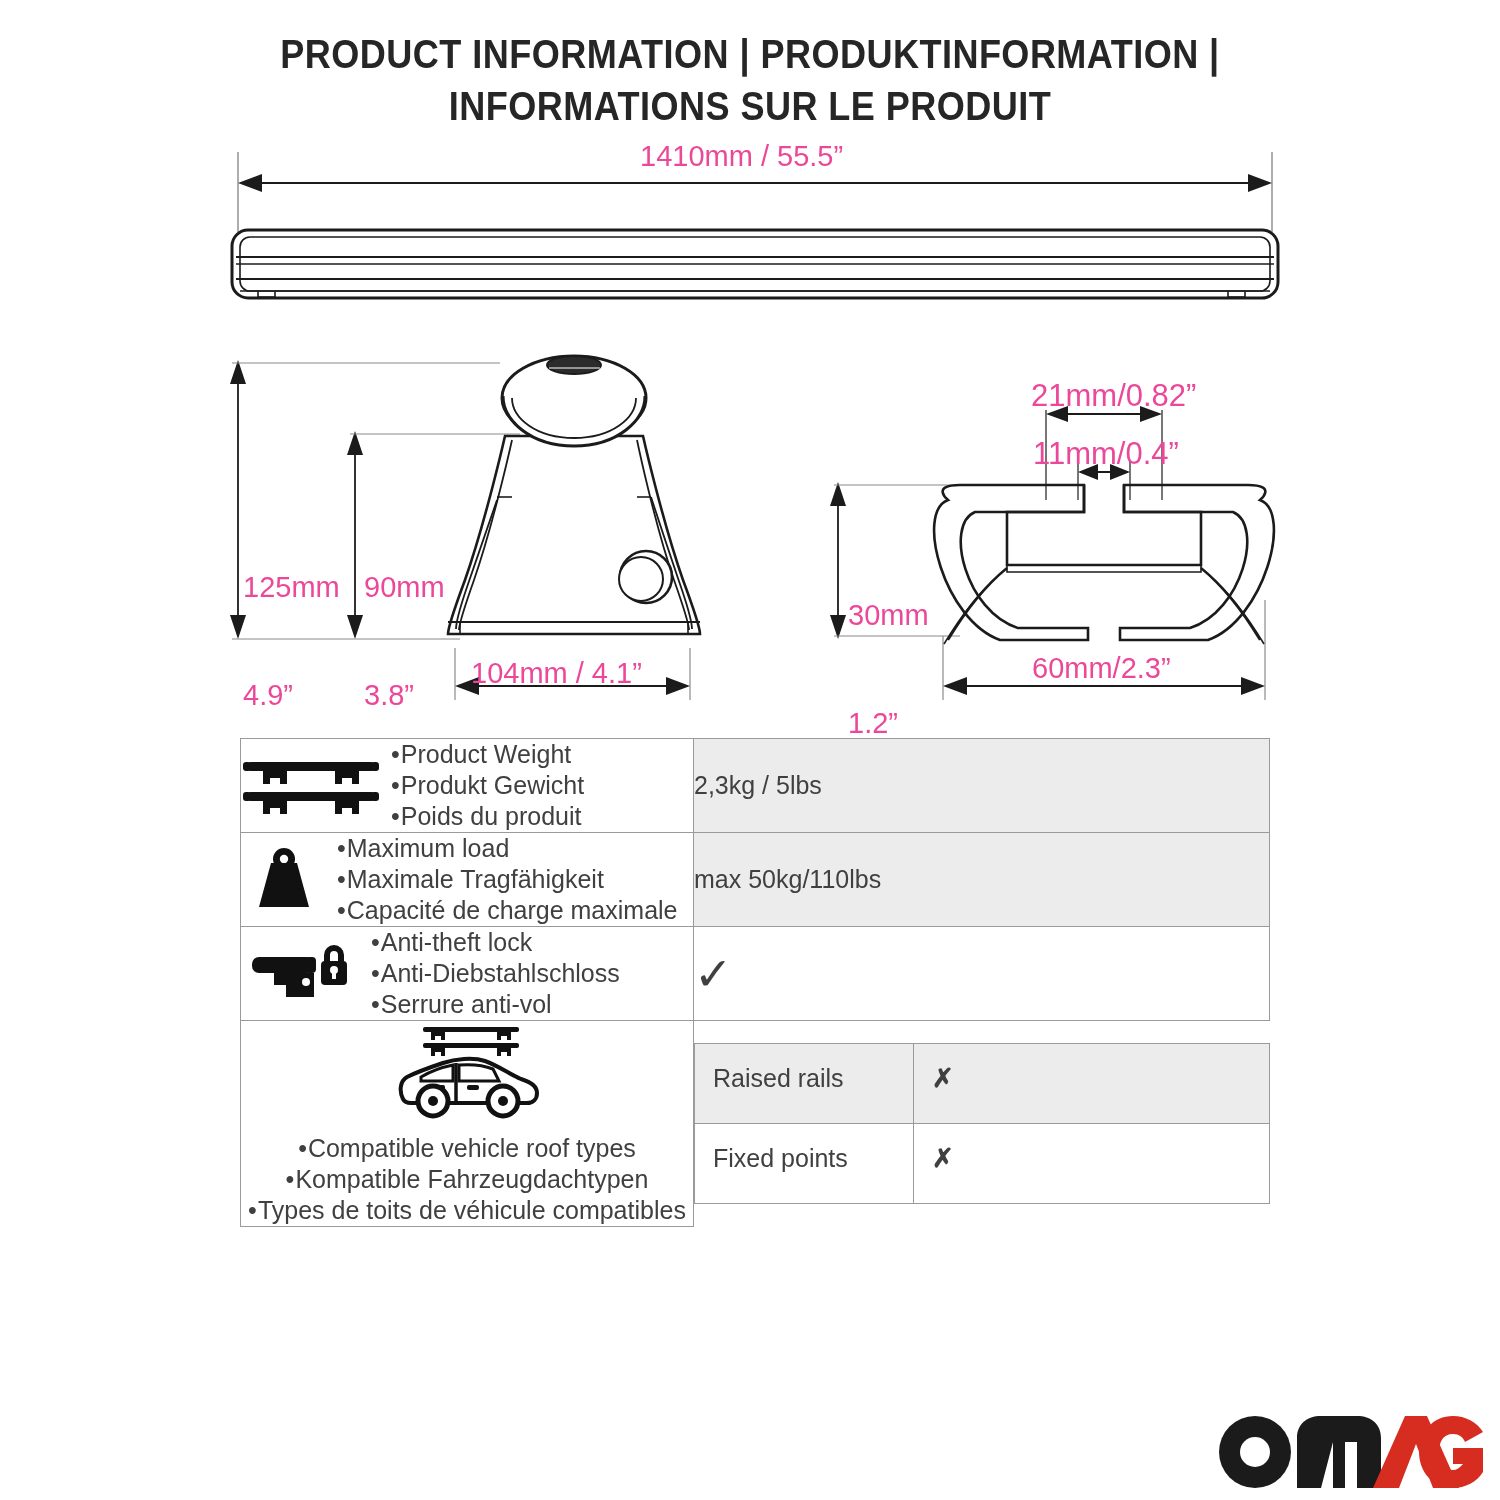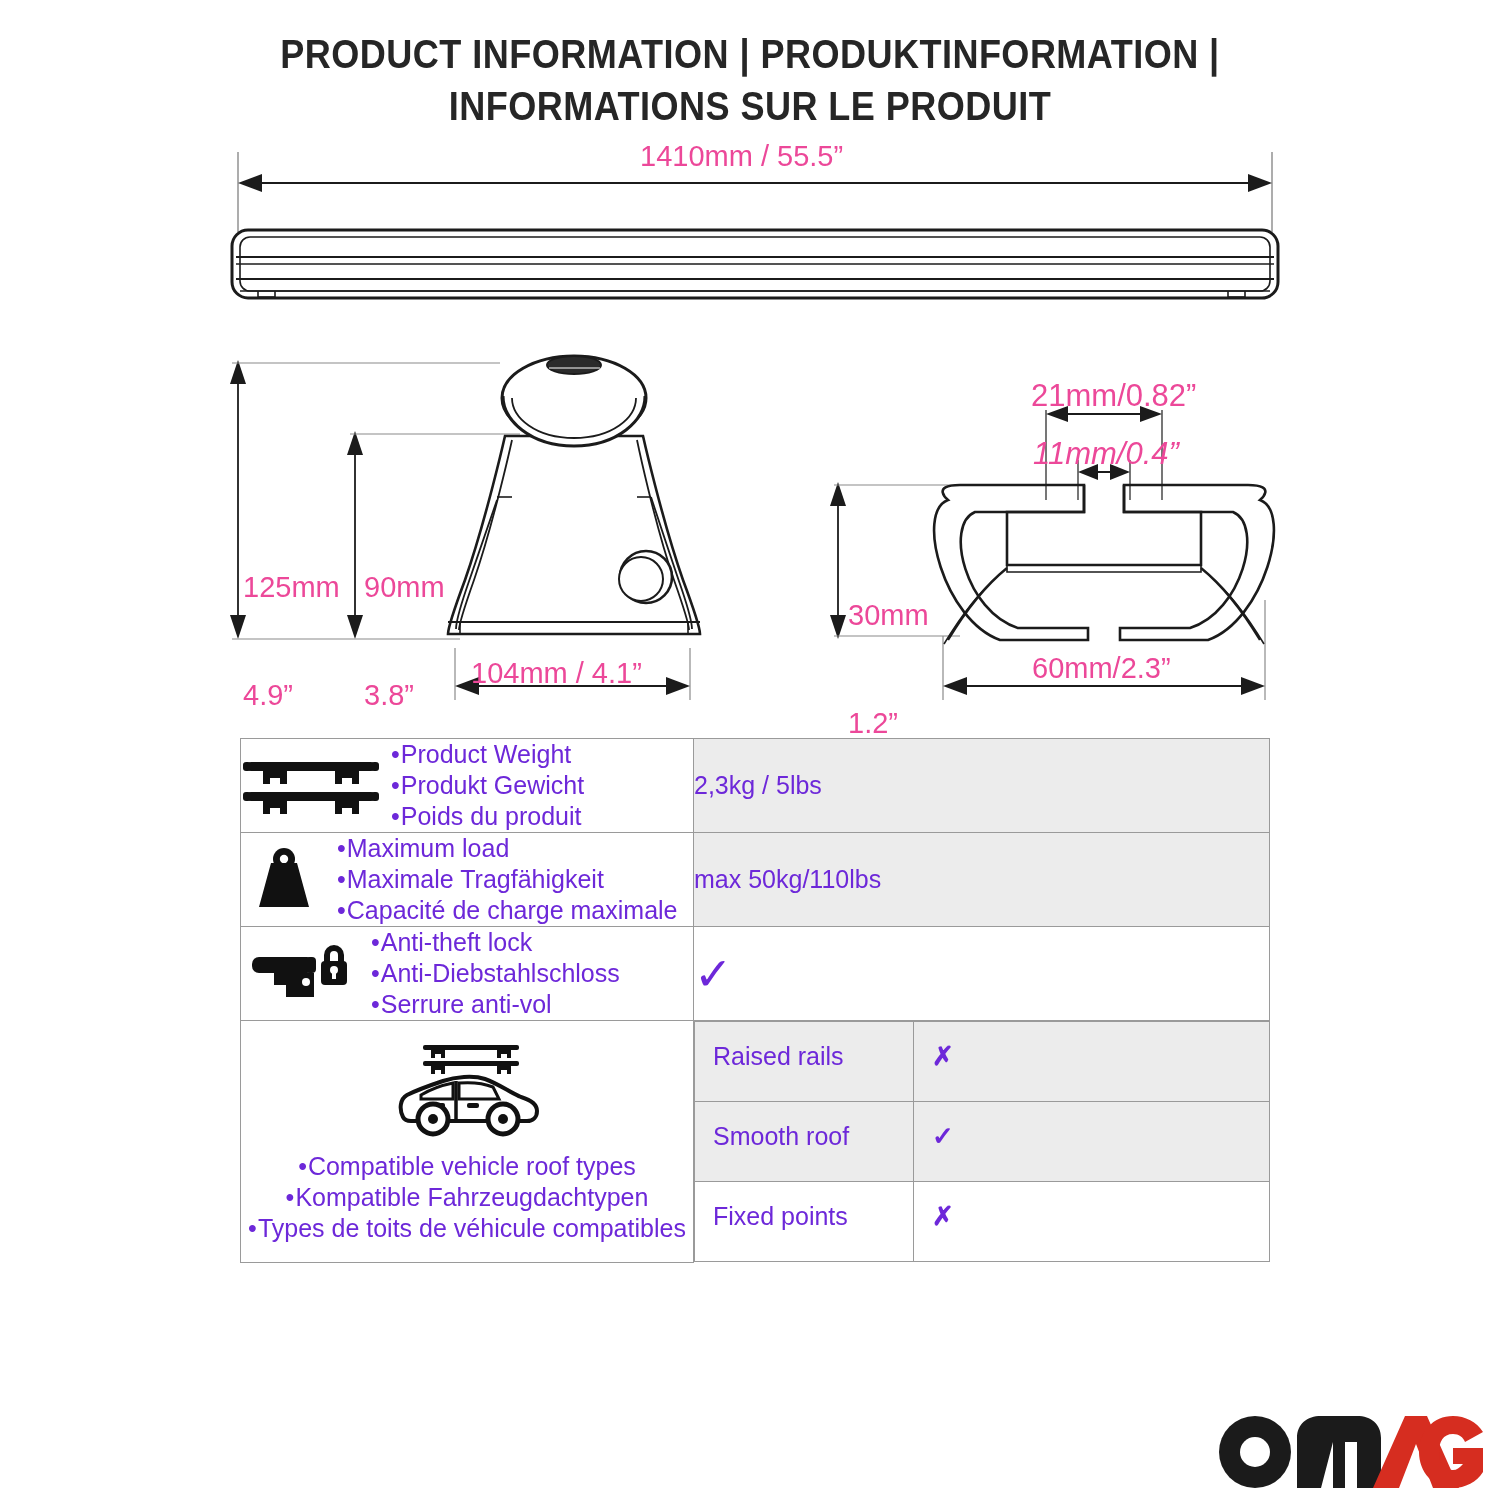--- a/index.html
+++ b/index.html
@@ -59,21 +59,21 @@
     top: 738px;
     width: 1030px;
     border-collapse: collapse;
     table-layout: fixed;
   }
   .spec-table td {
     border: 1px solid #9a9a9a;
     padding: 0;
     vertical-align: middle;
     font-size: 25px;
-    color: #6d28d9;
+    color: #404040;
   }
   .cell-label {
     width: 452px;
     padding: 10px 8px 10px 14px;
   }
   .cell-value {
     background: #ececec;
     padding: 10px 0 10px 24px;
     font-size: 27px;
   }
@@ -268,21 +268,21 @@
   <path d="M1084 485 L1084 512 L1007 512 L1007 565 L1201 565 L1201 512 L1124 512 L1124 485" fill="none" stroke="#1b1b1b" stroke-width="2.6"></path>
   <path d="M1007 565 L1007 572 L1201 572 L1201 565" fill="none" stroke="#1b1b1b" stroke-width="1.6"></path>
 
   <path d="M1007 568 C980 590 960 620 948 640" fill="none" stroke="#1b1b1b" stroke-width="2.4"></path>
   <path d="M1201 568 C1228 590 1248 620 1260 640" fill="none" stroke="#1b1b1b" stroke-width="2.4"></path>
   <path d="M1000 574 C974 596 956 624 944 644" fill="none" stroke="#1b1b1b" stroke-width="1.6"></path>
   <path d="M1208 574 C1234 596 1252 624 1264 644" fill="none" stroke="#1b1b1b" stroke-width="1.6"></path>
 </svg>
 
 <div class="dim small" style="left:1031px; top:378px;">21mm/0.82”</div>
-<div class="dim small" style="left:1033px; top:436px;font-style:italic;">11mm/0.4”</div>
+<div class="dim small" style="left:1033px; top:436px;">11mm/0.4”</div>
 <div class="dim" style="left:848px; top:525px;">
   <div>30mm</div>
   <div>1.2”</div>
 </div>
 <div class="dim" style="left:1032px; top:650px;">60mm/2.3”</div>
 
 <table class="spec-table">
 
   <tbody>
       <tr>
@@ -397,26 +397,20 @@
     </td>
     <td class="cell-nested" colspan="2">
       <table class="roof-table">
         <tbody>
               <tr class="shade">
           <td class="name">Raised rails</td>
           <td>
             <span class="cross">✗</span>
           </td>
         </tr>
-        <tr class="shade">
-          <td class="name">Smooth roof</td>
-          <td>
-            <span class="cross">✓</span>
-          </td>
-        </tr>
         <tr>
           <td class="name">Fixed points</td>
           <td>
             <span class="cross">✗</span>
           </td>
         </tr>
       </tbody>
           </table>
     </td>
   </tr>

